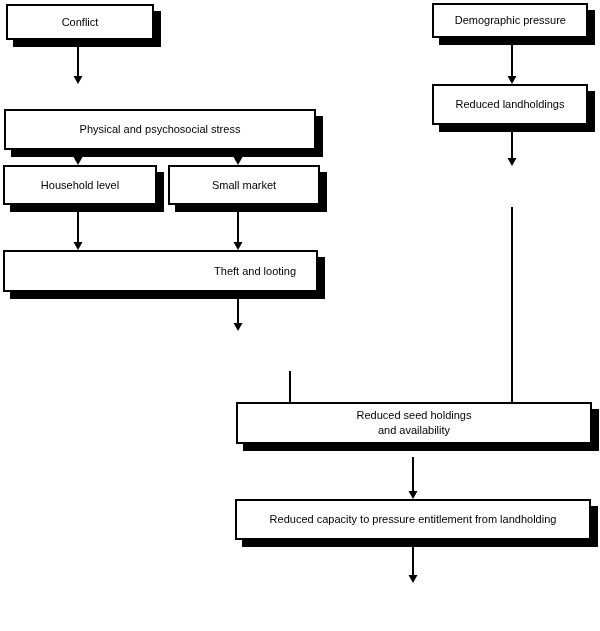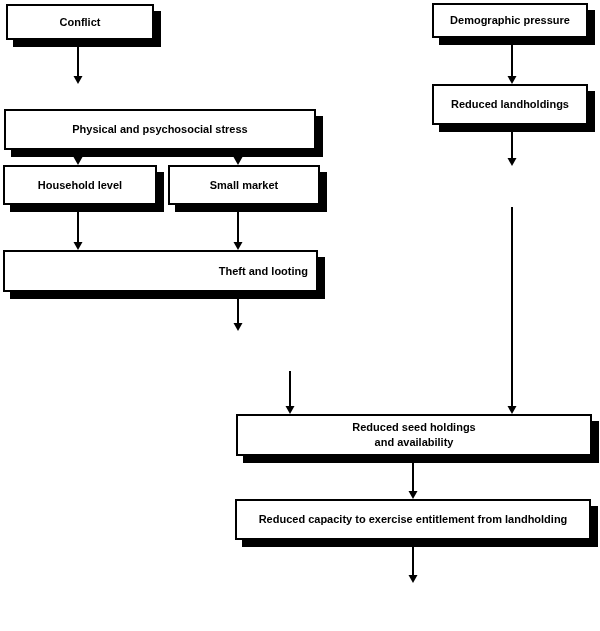--- a/index.html
+++ b/index.html
@@ -24,36 +24,35 @@
     box-sizing: border-box;
     background: #ffffff;
     border: 2px solid #000000;
     box-shadow: 7px 7px 0 0 #000000;
     display: flex;
     align-items: center;
     justify-content: center;
     text-align: center;
     font-size: 11px;
     color: #000000;
-    padding: 2px 8px;
-    font-weight: bold;
+    padding: 2px 20px;
   }
   .node .lbl { white-space: pre-line; line-height: 1.35; }
 
   
   .n-conflict      { left: 6px;   top: 4px;   width: 148px; height: 36px; }
-  .n-demographic   { left: 432px; top: 3px;   width: 156px; height: 35px; }
+  .n-demographic   { left: 432px; top: 3px;   width: 156px; height: 35px; justify-content: flex-end; }
   .n-stress        { left: 4px;   top: 84px;  width: 312px; height: 41px; margin-top: 25px; }
   .n-landholdings  { left: 432px; top: 84px;  width: 156px; height: 41px; }
   .n-household     { left: 3px;   top: 165px; width: 154px; height: 40px; }
   .n-traders       { left: 168px; top: 165px; width: 152px; height: 40px; }
   .n-crop          { left: 430px; top: 166px; width: 156px; height: 40px; }
   .n-theft         { left: 3px;   top: 250px; width: 315px; height: 42px; justify-content: flex-end; }
   .n-disrupts      { left: 167px; top: 331px; width: 156px; height: 39px; }
-  .n-seed          { left: 236px; top: 414px; width: 356px; height: 42px; }
+  .n-seed          { left: 236px; top: 402px; width: 356px; height: 42px; }
   .n-capacity      { left: 235px; top: 499px; width: 356px; height: 41px; }
   .n-security      { left: 236px; top: 583px; width: 356px; height: 40px; }
 </style>
 </head>
 <body>
 
 <div class="canvas">
 
   <svg class="arrow-layer" width="600" height="631" viewBox="0 0 600 631" stroke="#000000" fill="#000000">
     <g>
@@ -125,16 +124,16 @@
     <span class="lbl">Small market</span>
   </div>
   <div class="node n-theft">
     <span class="lbl">Theft and looting</span>
   </div>
   <div class="node n-seed">
     <span class="lbl">Reduced seed holdings
 and availability</span>
   </div>
   <div class="node n-capacity">
-    <span class="lbl">Reduced capacity to exercise entitlement from landholding</span>
+    <span class="lbl">Reduced capacity to pressure entitlement from landholding</span>
   </div>
 
 </div>
 
 </body></html>

